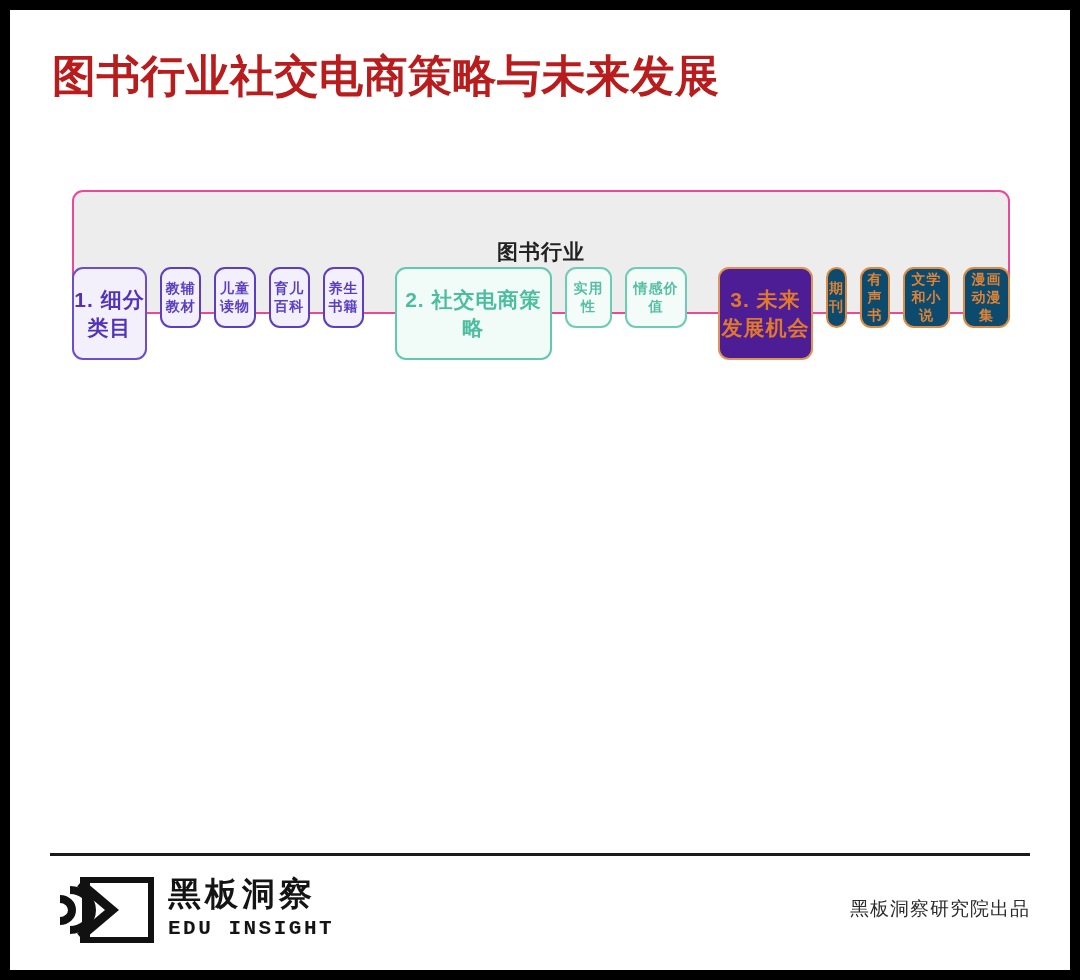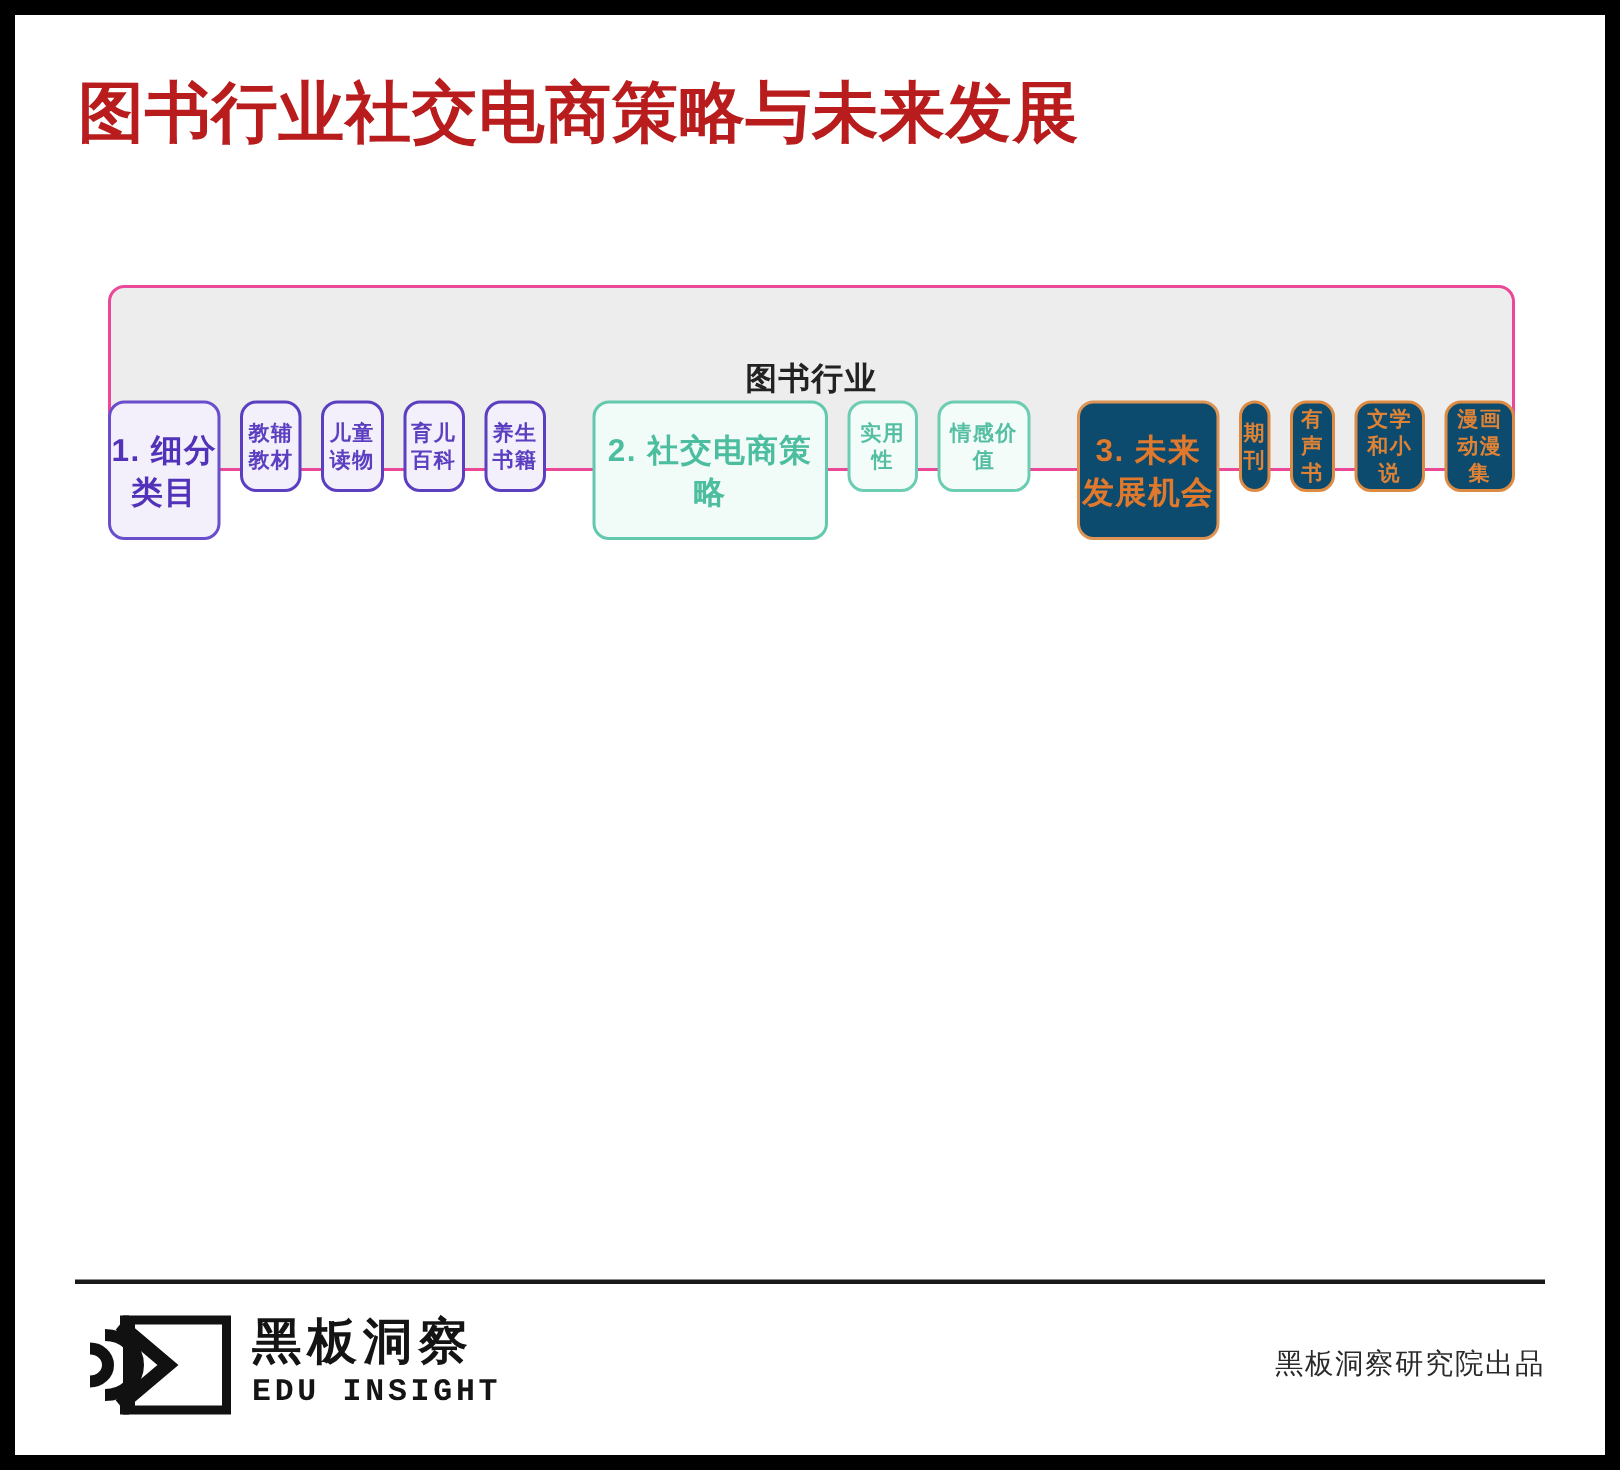--- a/index.html
+++ b/index.html
@@ -98,21 +98,21 @@
   
   .c-purple .box { background: #f3f0fb; border-color: #5b3fc0; color: #5b3fc0; }
   .c-purple .box.header { background: #f3f0fb; border-color: #6a4ecc; color: #5132b8; }
 
   
   .c-teal .box { background: #f3fcf9; border-color: #6ccdb2; color: #56bfa3; }
   .c-teal .box.header { background: #f1fbf8; border-color: #62c9ae; color: #4cbd9f; }
 
   
   .c-orange .box { background: #0c4a6e; border-color: #dd8b42; color: #de8235; }
-  .c-orange .box.header { background: #0c4a6e; border-color: #dd9455; color: #e0792b; }
+  .c-orange .box.header { background: #4c1d95; border-color: #dd9455; color: #e0792b; }
 
   
   #divider {
     position: absolute;
     left: 40px;
     top: 843px;
     width: 980px;
     height: 3px;
     background: #1a1a1a;
   }

